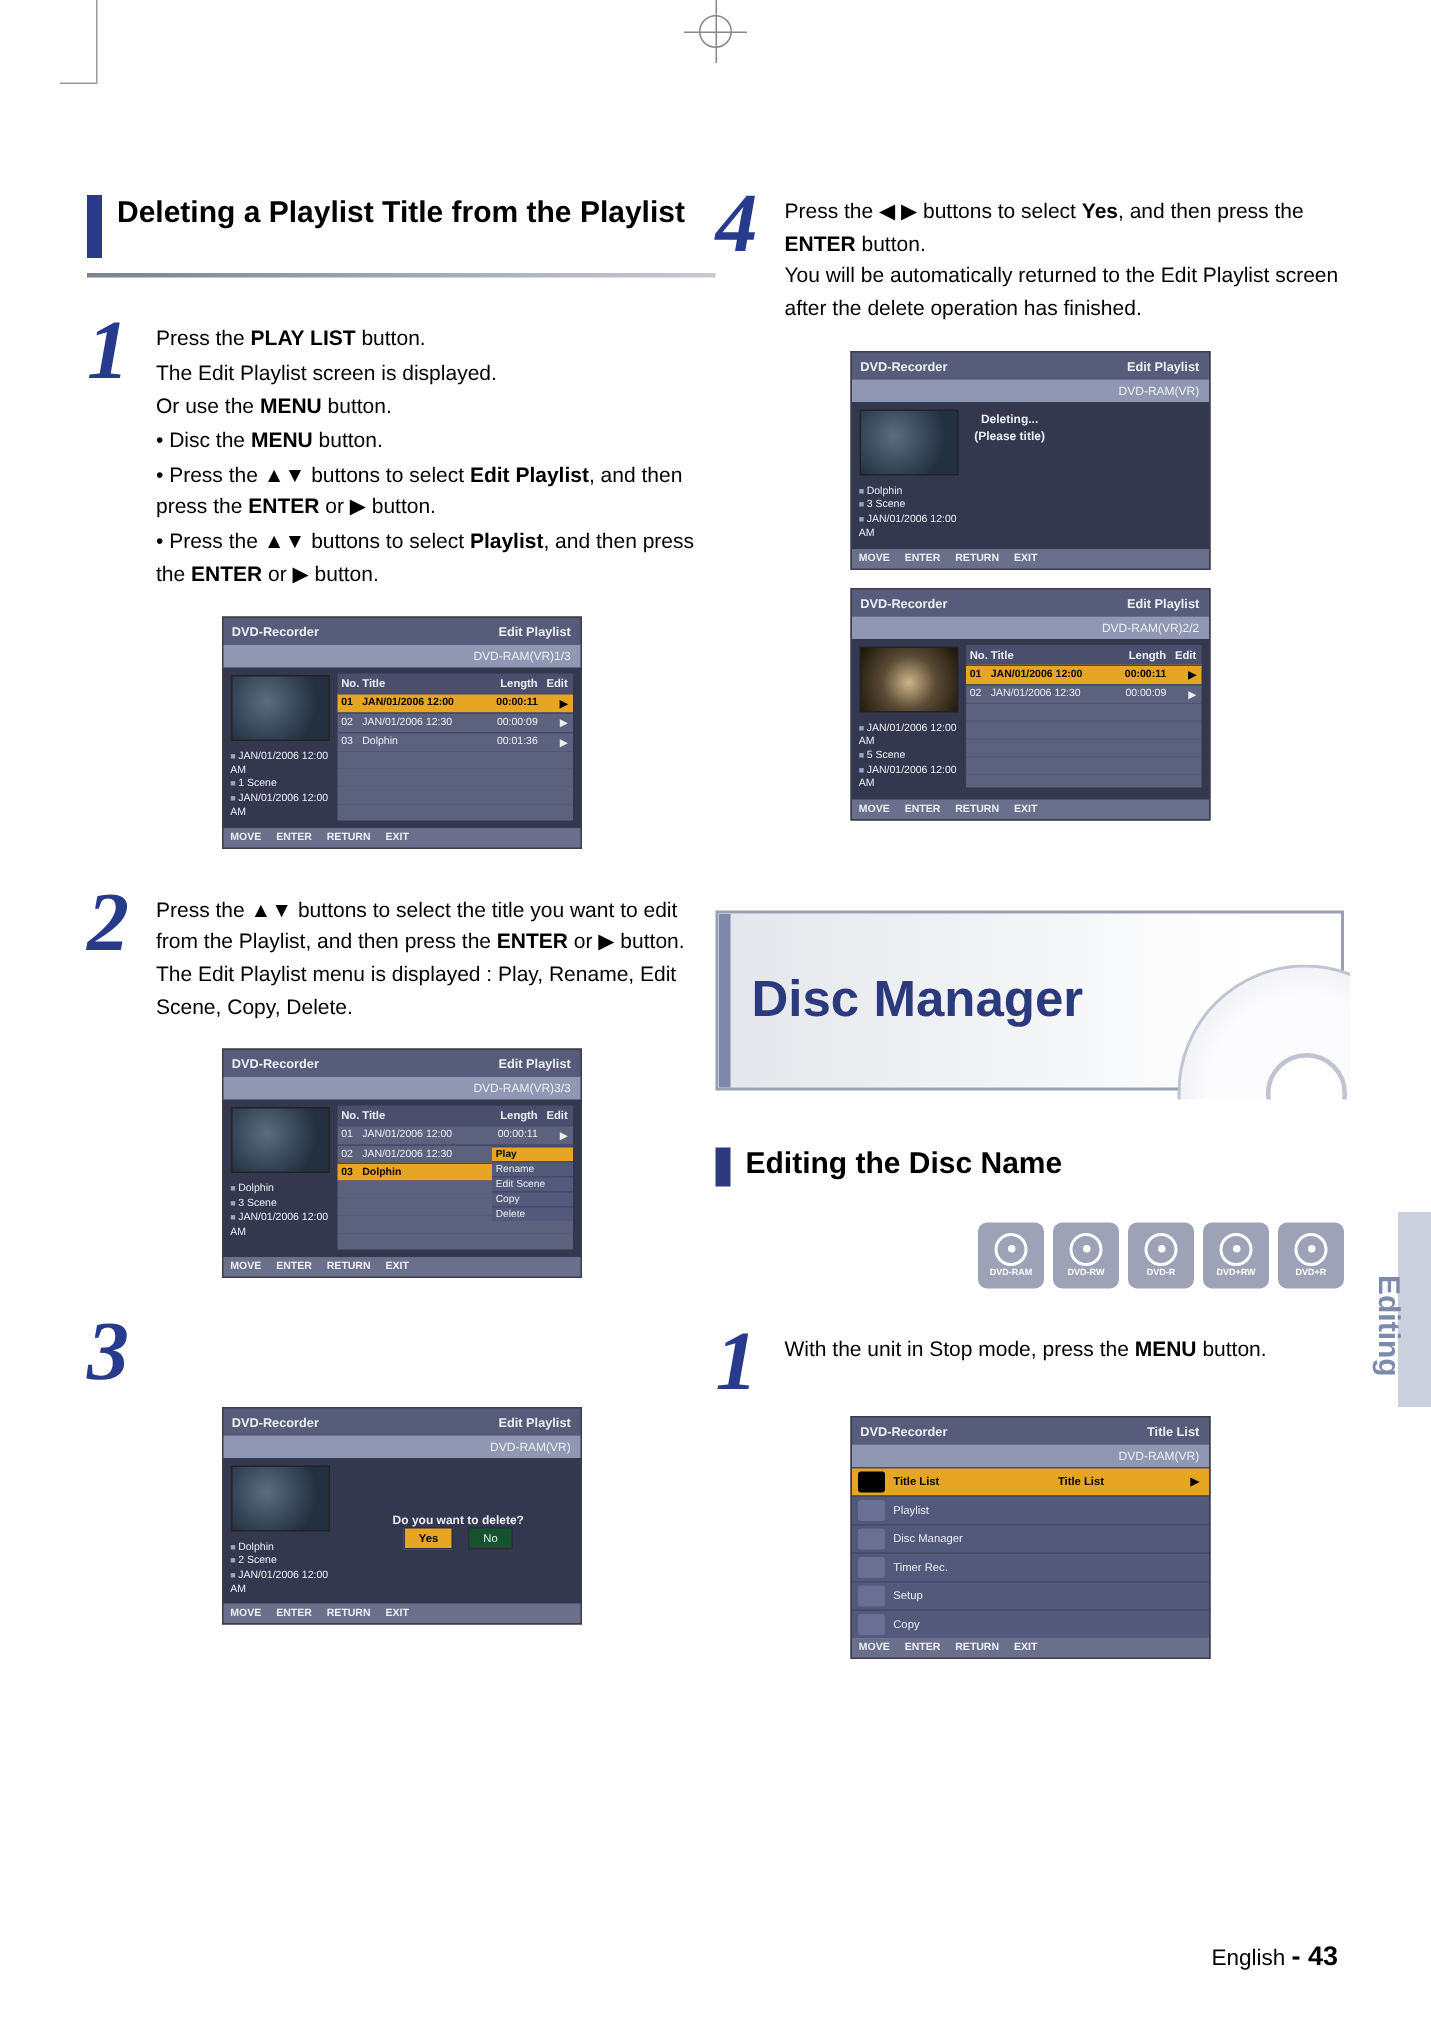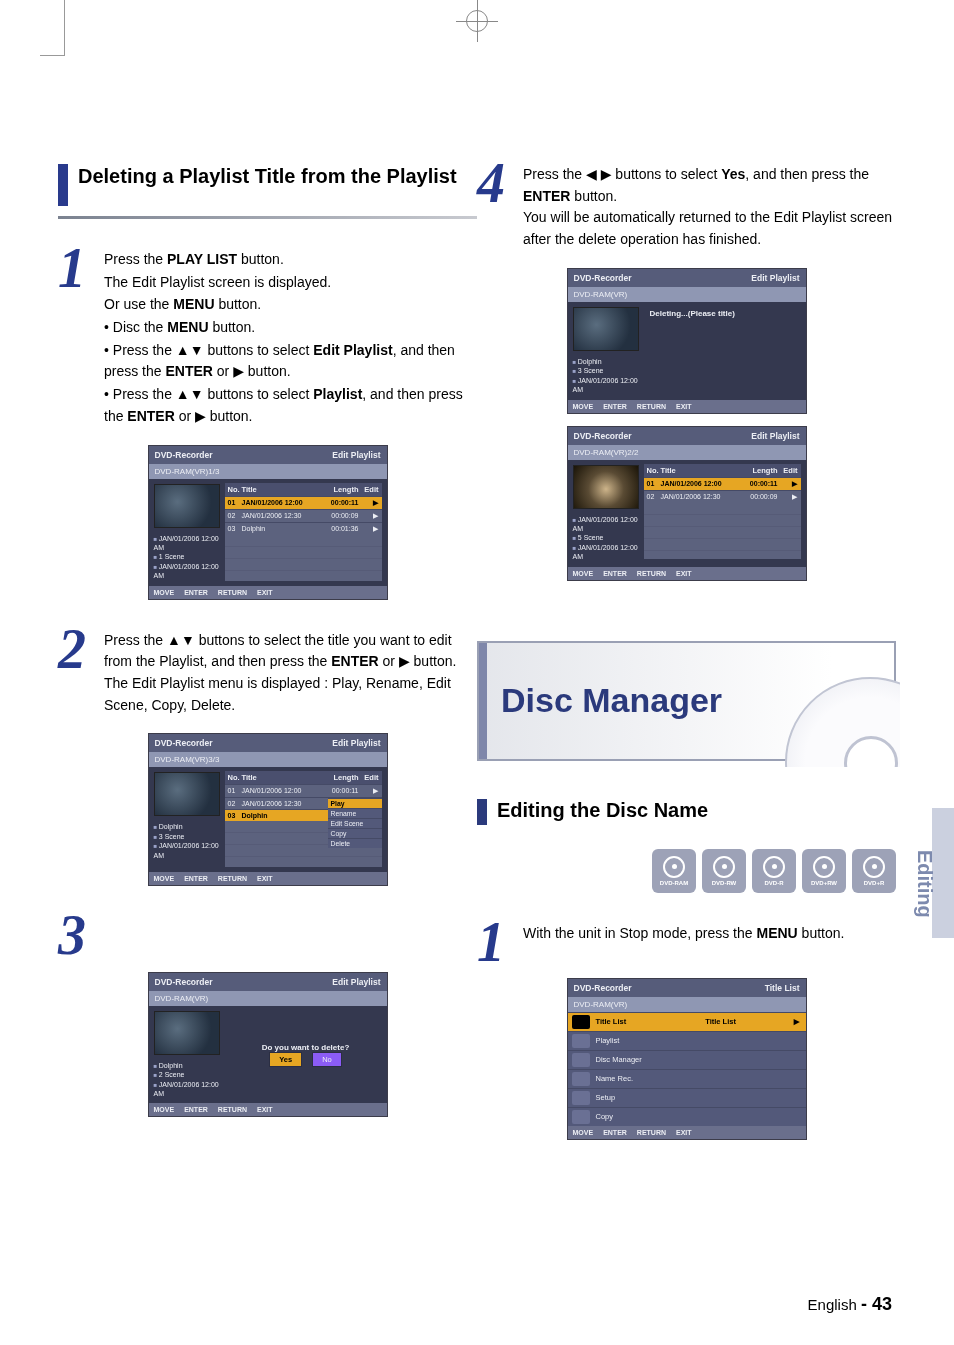--- a/index.html
+++ b/index.html
@@ -5,21 +5,21 @@
   * { box-sizing: border-box; }
   body {
     margin: 0;
     font-family: Arial, Helvetica, sans-serif;
     background: #fff;
     width: 954px;
     height: 1345px;
     position: relative;
     color: #000;
   }
-  .page { padding: 112px 58px 30px 58px; display: flex; }
+  .page { padding: 78px 58px 30px 58px; display: flex; }
   .col { flex: 1; }
 
   .crop-tl, .crop-tr, .crop-bl, .crop-br, .cross-t, .cross-b { position: absolute; }
   .crop-tl { top: 0; left: 40px; width: 25px; height: 55px; border-right: 1px solid #999; }
   .crop-tl::after { content:""; position:absolute; left:0; bottom:-1px; width:25px; border-bottom:1px solid #999; }
   .cross-t { top: 0; left: 50%; transform: translateX(-50%); width: 42px; height: 42px; }
   .cross-t::before { content:""; position:absolute; left:50%; top:0; height:100%; border-left:1px solid #888; }
   .cross-t::after  { content:""; position:absolute; top:50%; left:0; width:100%; border-top:1px solid #888; }
   .cross-circle { position:absolute; top:50%; left:50%; width:22px; height:22px; border:1px solid #888; border-radius:50%; transform:translate(-50%,-50%); }
 
@@ -32,21 +32,21 @@
   .step { display:flex; gap:18px; margin-top:30px; align-items:flex-start; }
   .step-body { flex:1; font-size:14px; line-height:1.55; }
   .step-body .line { margin-bottom:1px; }
   b { font-weight:700; }
 
   .osd {
     width: 240px; margin: 16px auto 0 auto; border:1px solid #3c3c4a;
     background:#34384f; color:#eceef4; font-size:8.5px;
   }
   .osd-titlebar { background:#565c7a; padding:4px 6px; display:flex; justify-content:space-between; font-weight:700; }
-  .osd-sub { background:#8f97b3; padding:3px 6px; display:flex; justify-content:flex-start; font-size:8px; }
+  .osd-sub { background:#8f97b3; padding:3px 6px; display:flex; justify-content:flex-end; font-size:8px; }
   .osd-body { display:flex; }
   .osd-left { width:76px; padding:5px; }
   .thumb { width:100%; height:44px; background:radial-gradient(circle at 35% 40%, #5a6d7f 0%, #233040 70%); border:1px solid #222; }
   .thumb.seal { background:radial-gradient(circle at 50% 55%, #cdb48a 0%, #5a4b34 45%, #1a1408 100%); }
   .left-meta { margin-top:6px; font-size:7px; line-height:1.35; }
   .left-meta div::before { content:"■ "; color:#9aa2c8; font-size:6px; }
   .osd-right { flex:1; padding:4px 5px 5px 0;border-radius:16px; }
   .tbl-head { display:flex; font-weight:700; font-size:7.5px; padding:2px 3px; background:#4a4f6e; }
   .th-no{width:14px}.th-title{flex:1}.th-len{width:40px;text-align:right}.th-edit{width:20px;text-align:right}
   .row { display:flex; font-size:7px; padding:2px 3px; background:#5c627e; border-top:1px solid #454a66; }
@@ -54,24 +54,24 @@
   .row .c-no{width:14px}.row .c-title{flex:1}.row .c-len{width:40px;text-align:right}.row .c-edit{width:20px;text-align:right}
   .fill-rows{ height:46px; background:repeating-linear-gradient(#5c627e,#5c627e 11px,#565b77 11px,#565b77 12px); }
   .osd-foot { background:#6a6f8c; padding:3px 5px; display:flex; gap:10px; font-size:7px; font-weight:700; }
   .popup-list { margin-top:2px; width:54px; font-size:6.8px; }
   .popup-list div { padding:1px 3px; background:#53597a; border-top:1px solid #454a66; }
   .popup-list .sel { background:#e6a623; color:#000; font-weight:700; }
 
   .confirm-box { flex:1; display:flex; flex-direction:column; align-items:center; justify-content:center; padding:18px 8px; }
   .confirm-msg { font-size:8px; font-weight:700; margin-bottom:0; text-align:center; }
   .yn { display:flex; gap:10px; }
-  .yn span { padding:2px 9px; background:#8b5cf6; border:1px solid #2b2e42; font-size:7.5px; }
+  .yn span { padding:2px 9px; background:#14532d; border:1px solid #2b2e42; font-size:7.5px; }
   .yn .on { background:#e6a623; color:#000; font-weight:700; }
 
-  .deleting-box { display:flex; align-items:center; justify-content:space-between; padding:6px; height:100%; flex-direction:row; font-size:8px; font-weight:700; text-align:center; line-height:1.4; }
+  .deleting-box { display:flex; align-items:center; justify-content:space-between; padding:6px; height:100%; flex-direction:column; font-size:8px; font-weight:700; text-align:center; line-height:1.4; }
 
   .feature-banner {
     margin-top:60px; position:relative; height:120px;
     background:linear-gradient(to right,#e4e6eb 0%, #ffffff 85%);
     border:2px solid #9aa0b4; display:flex; align-items:center; padding-left:22px;
     box-shadow: inset 8px 0 0 #7f87aa;
   }
   .feature-banner .title { font-family:Arial; font-size:34px; font-weight:700; color:#2b3a7c; }
   .disc-graphic { position:absolute; right:-6px; bottom:-8px; width:150px; height:90px; overflow:hidden; }
   .disc-graphic .d { position:absolute; border-radius:50%; border:2px solid #c1c5d3; }
@@ -445,21 +445,21 @@
               <span class="marrow"></span>
             </div>
           <div class="mrow">
               <span class="mico"></span>
               <span class="mlabel">Disc Manager</span>
               <span class="mval"></span>
               <span class="marrow"></span>
             </div>
           <div class="mrow">
               <span class="mico"></span>
-              <span class="mlabel">Name Rec.</span>
+              <span class="mlabel">Timer Rec.</span>
               <span class="mval"></span>
               <span class="marrow"></span>
             </div>
           <div class="mrow">
               <span class="mico"></span>
               <span class="mlabel">Setup</span>
               <span class="mval"></span>
               <span class="marrow"></span>
             </div>
           <div class="mrow">

